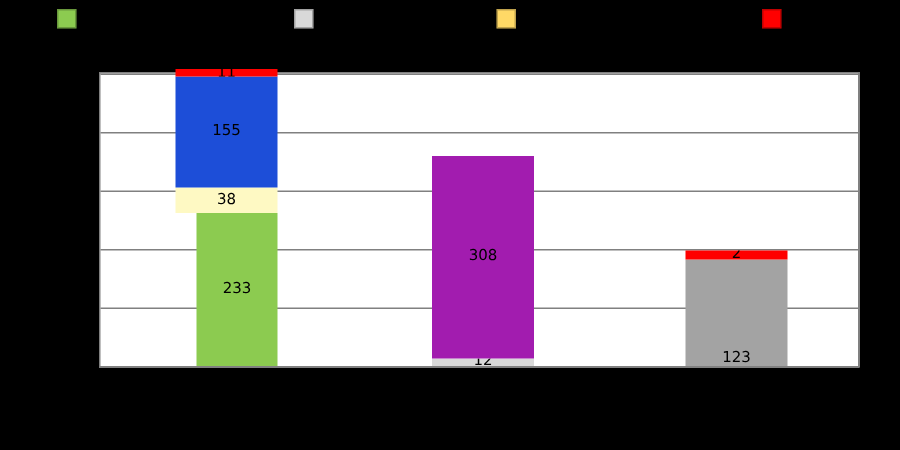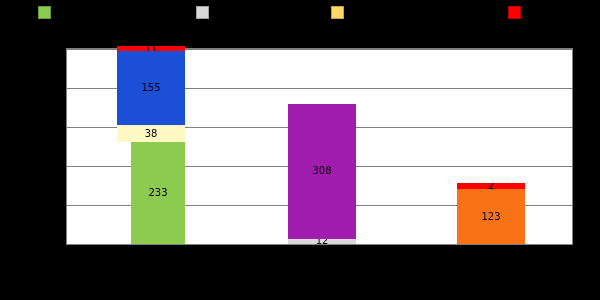--- a/index.html
+++ b/index.html
@@ -97,21 +97,21 @@
         </div>
         <div class="bar" style="left: 221px; width: 68px;">
           <div class="seg tiny" style="height: 5.25843px; background: rgb(217, 217, 217);">
             <span class="seg-label">12</span>
           </div>
           <div class="seg" style="height: 134.966px; background: #a21caf;">
             <span class="seg-label">308</span>
           </div>
         </div>
         <div class="bar" style="left: 390px; width: 68px;">
-          <div class="seg" style="height: 55px; background: #f97316;">
+          <div class="seg" style="height: 71px; background: #a3a3a3; align-items: flex-end;">
             <span class="seg-label">123</span>
           </div>
           <div class="seg tiny" style="height: 6.13483px; background: rgb(255, 0, 0);">
             <span class="seg-label">2</span>
           </div>
         </div>
       </div>
   </div>
 
 </div>

